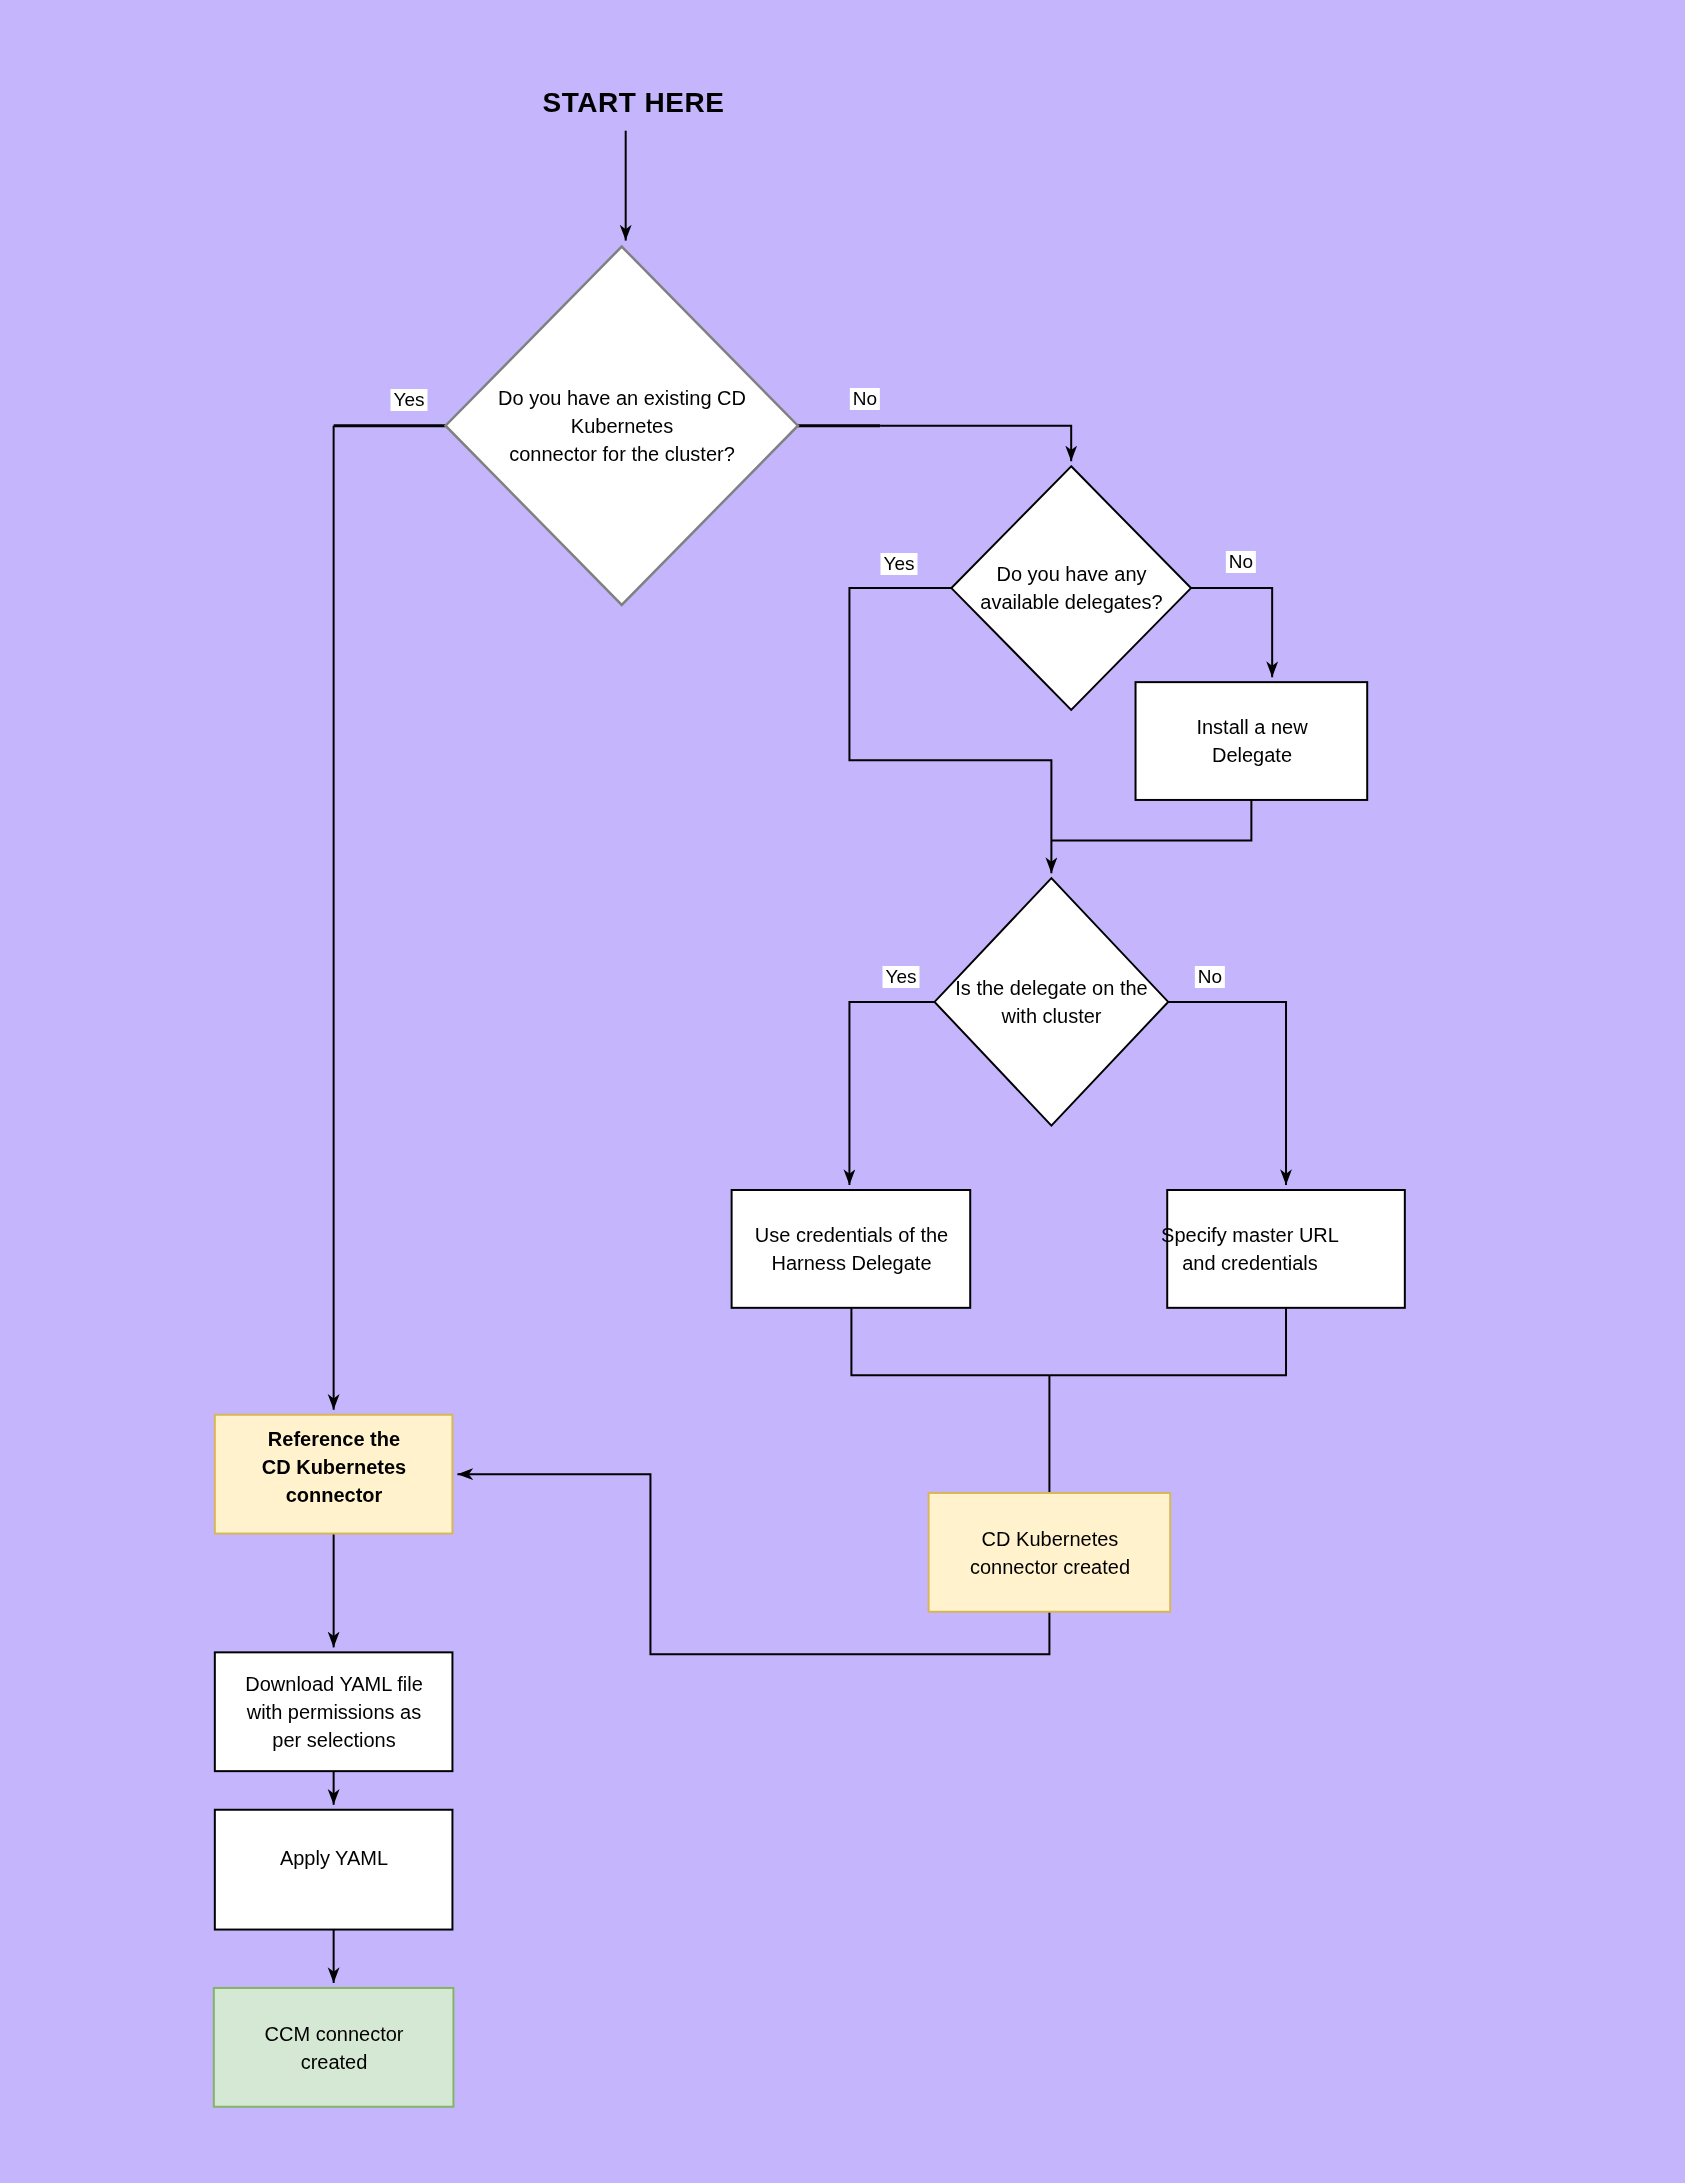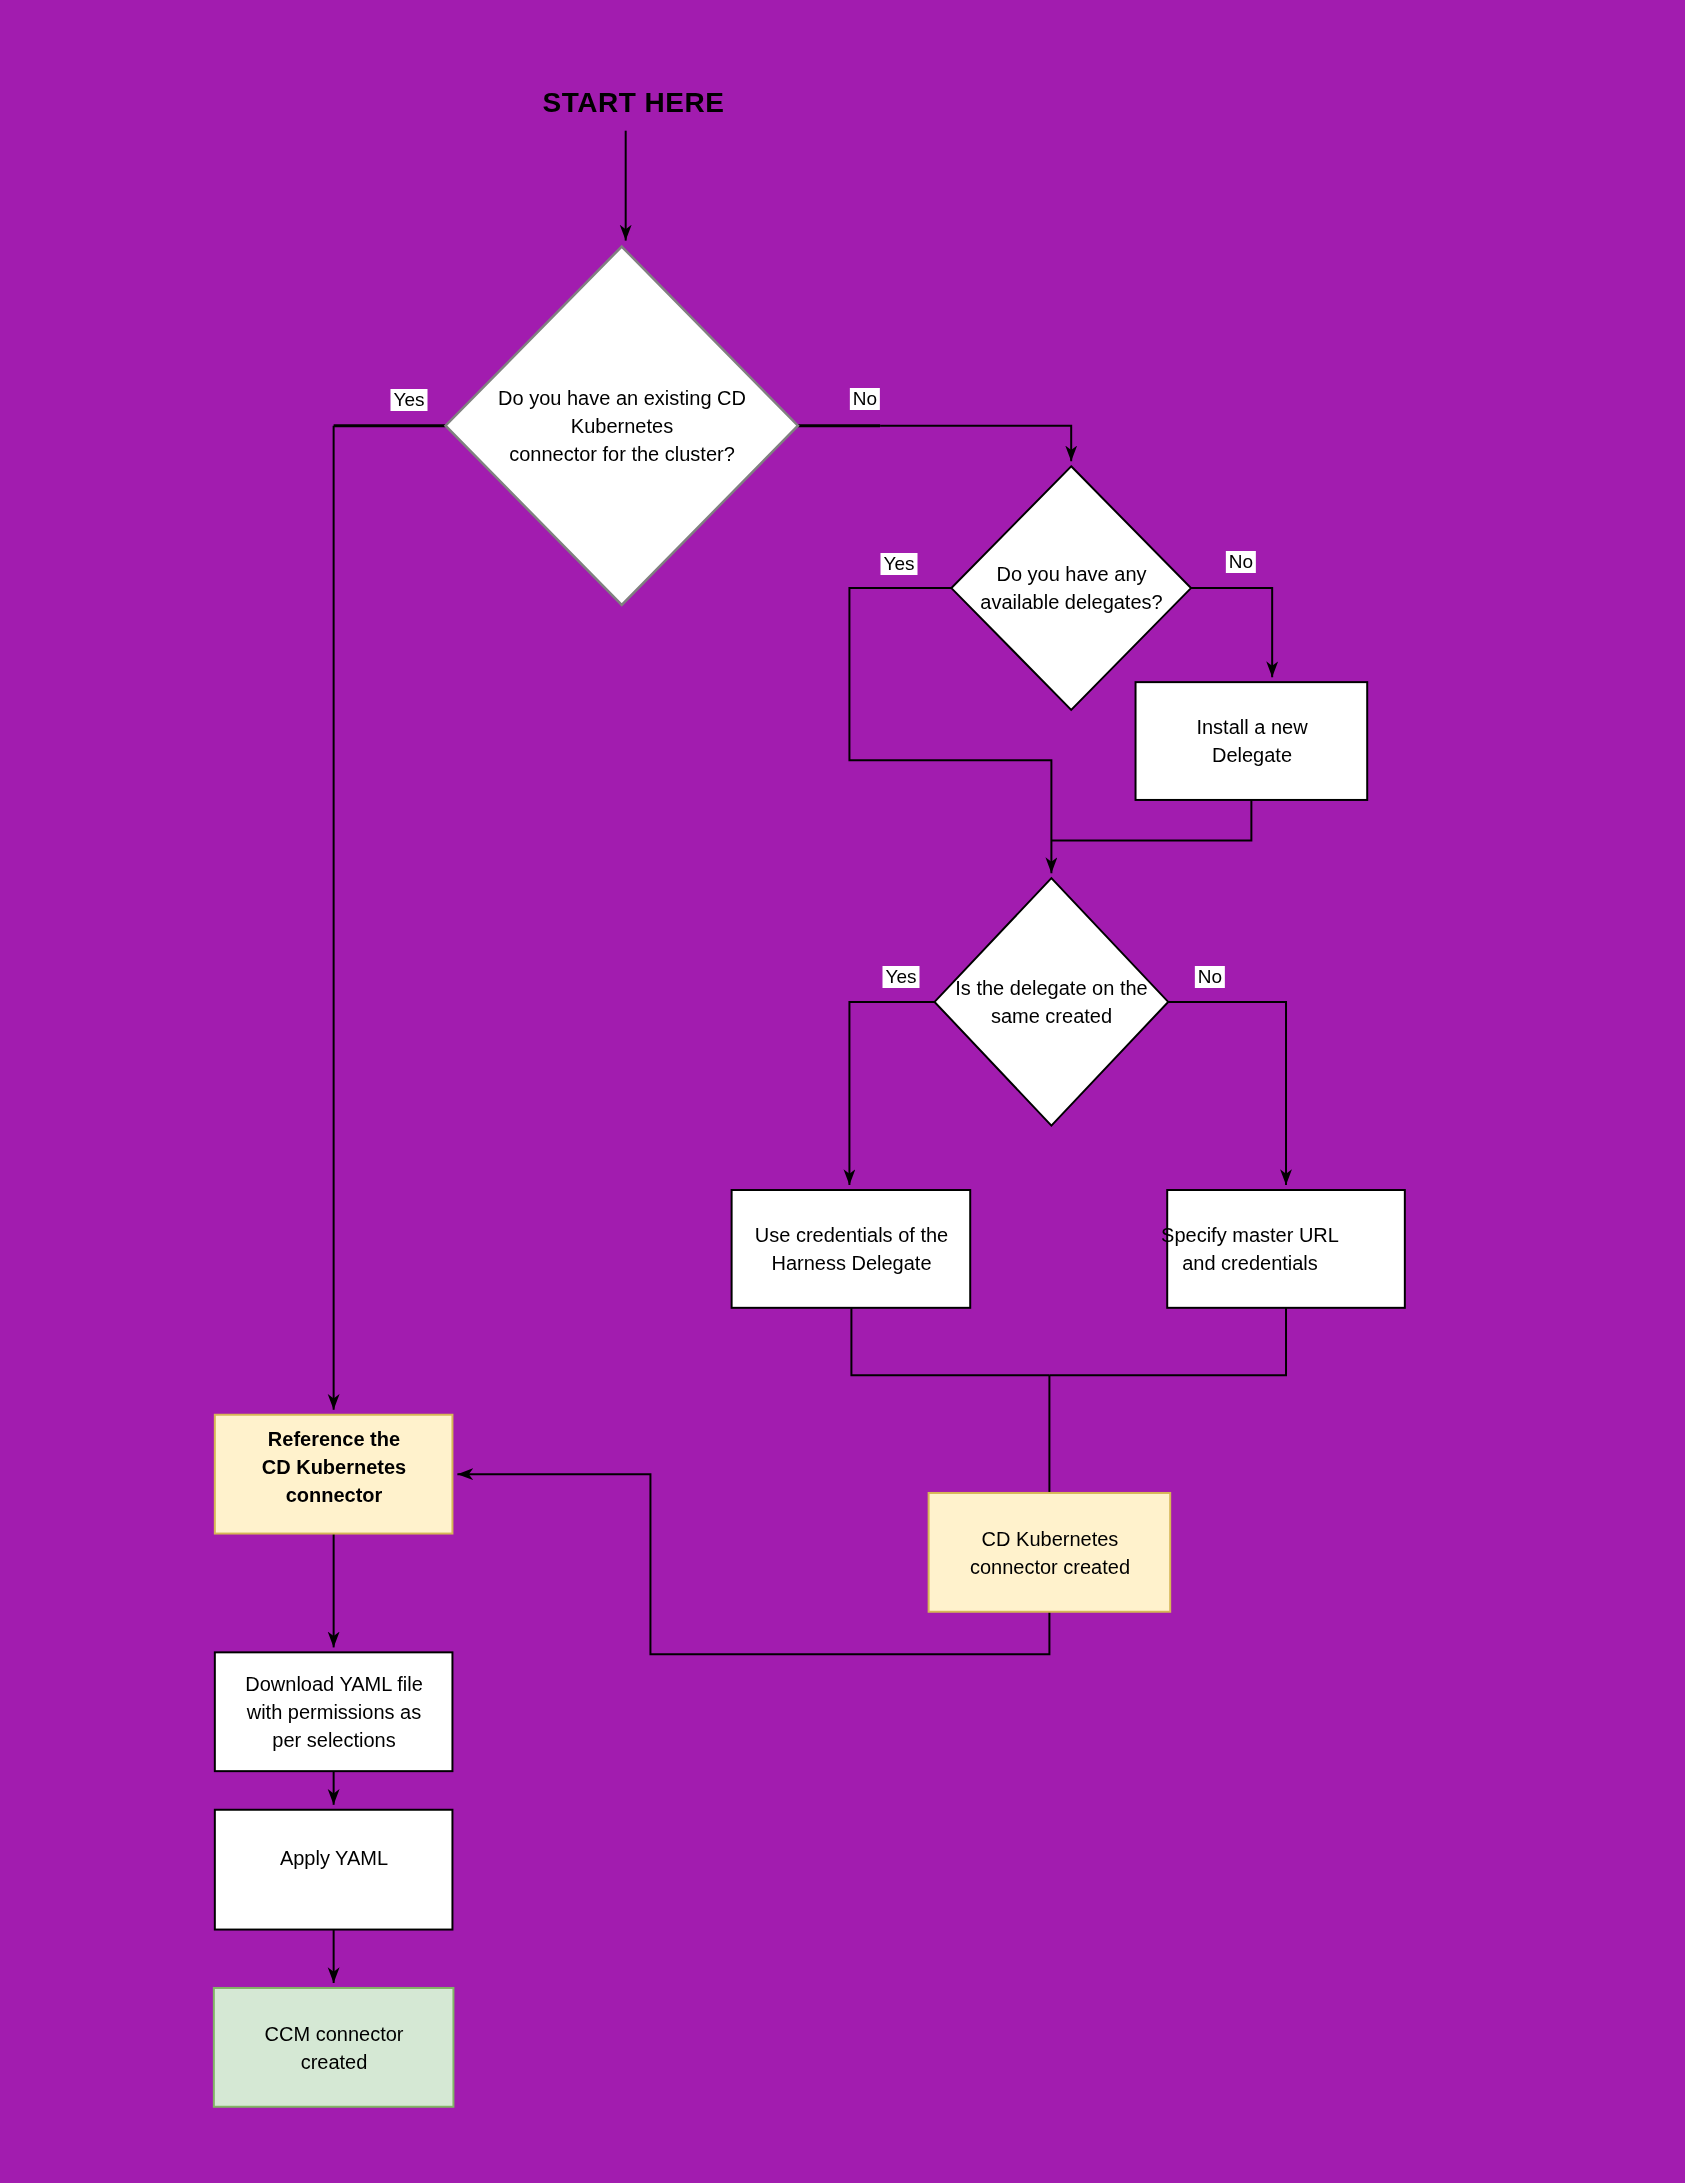--- a/index.html
+++ b/index.html
@@ -1,20 +1,20 @@
 <!DOCTYPE html>
 <html><head>
 <meta charset="utf-8">
 <style>
   html, body { margin: 0; padding: 0; background: #ffffff; }
   .canvas {
     position: relative;
     width: 1685px;
     height: 2184px;
-    background: #a21caf;
+    background: #c4b5fd;
     font-family: "Liberation Sans", "DejaVu Sans", sans-serif;
     overflow: hidden;
   }
   .layer { position: absolute; left: 0; top: 0; }
   .edge { fill: none; stroke: #000000; stroke-width: 2; }
   .edge.thick { stroke-width: 3; }
   .shape { stroke-width: 2; }
   .shape.decision-gray { stroke-width: 2.5; }
   .node-label {
     position: absolute;
@@ -108,21 +108,21 @@
   <div class="start-label">START HERE</div>
 
   <div class="node-label" style="left:444px; top:342px; width:356px; height:168px;">Do you have an existing CD
 Kubernetes
 connector for the cluster?</div>
 
   <div class="node-label" style="left:943px; top:546px; width:257px; height:83px;">Do you have any
 available delegates?</div>
 
   <div class="node-label" style="left:923px; top:960px; width:257px; height:83px;">Is the delegate on the
-same created</div>
+with cluster</div>
 
   <div class="node-label" style="left:1136px; top:682px; width:232px; height:118px;">Install a new
 Delegate</div>
 
   <div class="node-label" style="left:732px; top:1190px; width:239px; height:118px;">Use credentials of the
 Harness Delegate</div>
 
   <div class="node-label" style="left:1131px; top:1190px; width:238px; height:118px;">Specify master URL
 and credentials</div>
 

